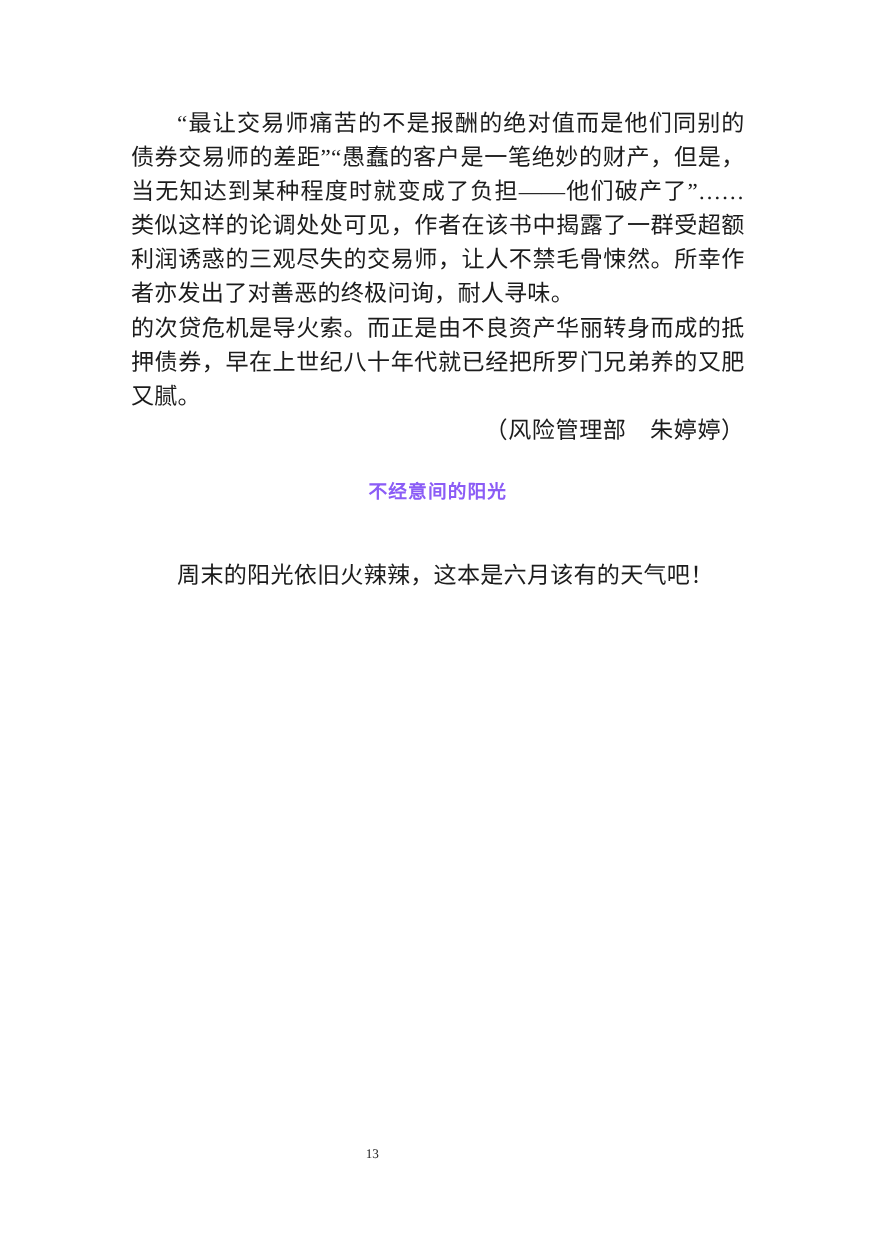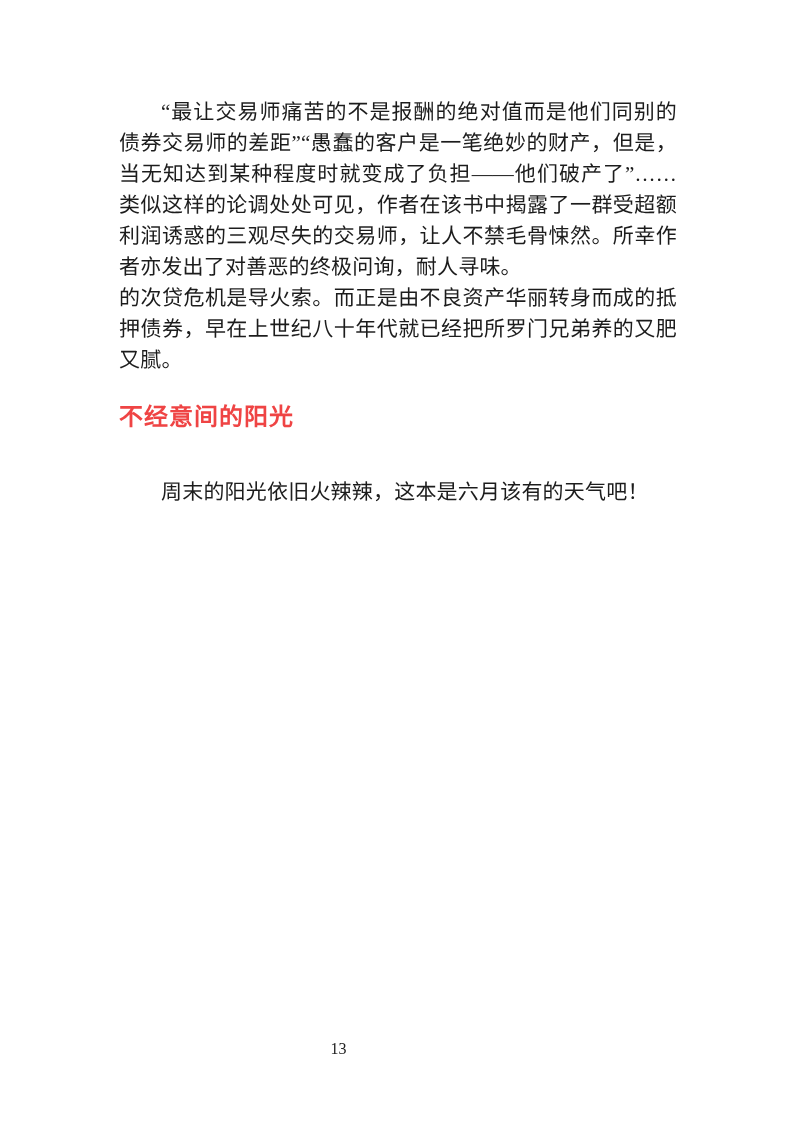--- a/index.html
+++ b/index.html
@@ -36,49 +36,50 @@
   }
   .attribution {
     margin: 0;
     font-size: 21px;
     line-height: 31px;
     text-align: right;
     letter-spacing: 0.5px;
   }
   .essay-title {
     margin: 26px 0 45px 0;
-    font-size: 24px;
+    font-size: 17px;
     line-height: 30px;
     font-weight: 700;
-    text-align: left;
+    text-align: center;
     font-family: "Liberation Sans", "DejaVu Sans", sans-serif;
     letter-spacing: 1px;
-    color: #ef4444;
+    color: #8b5cf6;
   }
   .page-number {
     position: absolute;
     left: 0;
     top: 1040px;
     width: 677px;
     text-align: center;
-    font-size: 16px;
+    font-size: 12px;
     line-height: 18px;
     color: #222222;
     font-family: "Liberation Serif", "DejaVu Serif", serif;
   }
 </style>
 </head>
 <body>
 
 <div class="page">
   <div class="content">
 
     <section>
       <p class="body-par">“最让交易师痛苦的不是报酬的绝对值而是他们同别的债券交易师的差距”“愚蠢的客户是一笔绝妙的财产，但是，当无知达到某种程度时就变成了负担——他们破产了”……类似这样的论调处处可见，作者在该书中揭露了一群受超额利润诱惑的三观尽失的交易师，让人不禁毛骨悚然。所幸作者亦发出了对善恶的终极问询，耐人寻味。</p>
       <p class="body-par no-indent">的次贷危机是导火索。而正是由不良资产华丽转身而成的抵押债券，早在上世纪八十年代就已经把所罗门兄弟养的又肥又腻。</p>
+      <p class="attribution">（风险管理部　朱婷婷）</p>
     </section>
 
     <section>
       <h2 class="essay-title">不经意间的阳光</h2>
       <p class="body-par">周末的阳光依旧火辣辣，这本是六月该有的天气吧！</p>
     </section>
 
   </div>
 
   <div class="page-number">13</div>

